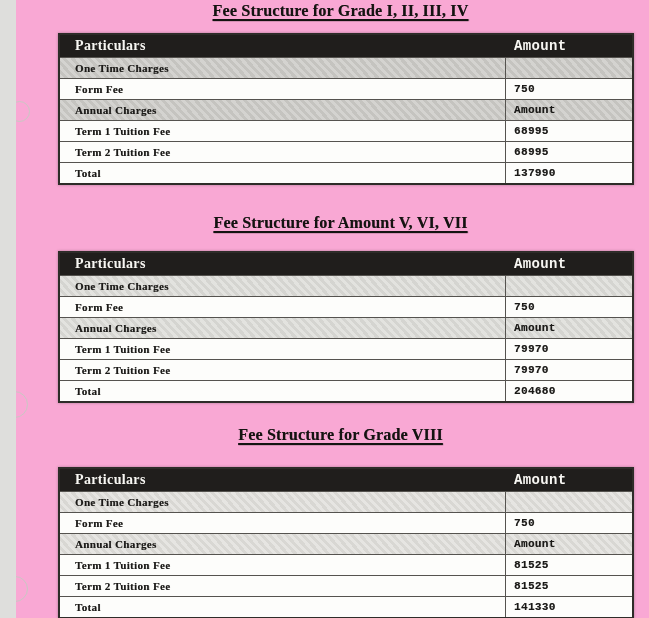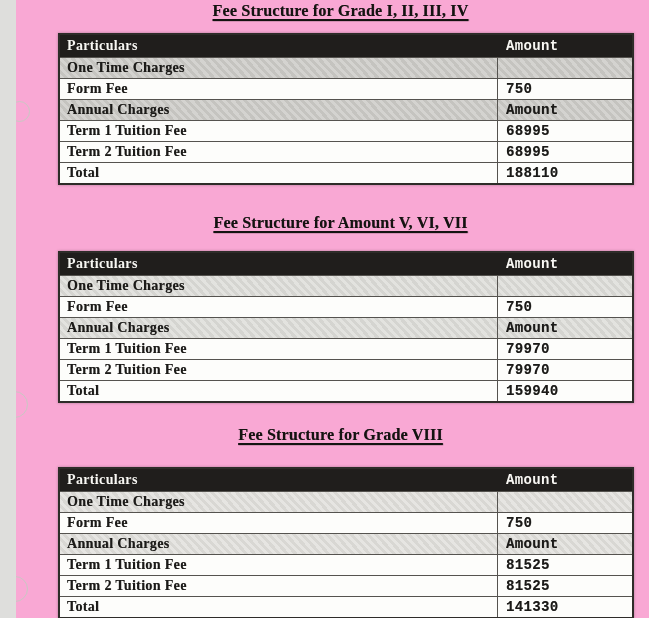--- a/index.html
+++ b/index.html
@@ -15,27 +15,27 @@
     position:absolute; left:0; width:649px; text-align:center;
     font-size:16px; font-weight:bold; letter-spacing:.2px; color:#141311;
     text-decoration:underline; text-decoration-thickness:1.6px; text-underline-offset:3px;
     text-shadow:.3px .3px 0 rgba(25,23,20,.55);
   }
   .doc-table {
     position:absolute; left:42px; width:576px;
     border:2.2px solid #2e2c29; background:#fdfdfb;
     box-shadow:0 0 2.5px rgba(40,38,35,.35);
   }
-  .trow { display:flex; height:21px; border-top:1.5px solid #55534f; background:#fdfdfb; }
+  .trow { display:flex; height:21px; border-top:1.5px solid #55534f; background:#fdfdfb;padding-left:8px; }
   .trow.thead { height:22px; border-top:none; color:#f8f7f3; background:#201e1c; }
   .trow.shaded {
     background-image:repeating-linear-gradient(47deg, rgba(255,255,255,.14) 0 3px, rgba(90,88,84,.07) 3px 6px);
   }
   .cell { display:flex; align-items:center; overflow:hidden;
-    font-weight:bold; font-size:14px; letter-spacing:.35px;
+    font-weight:bold; font-size:11px; letter-spacing:.35px;
     text-shadow:.3px .3px 0 rgba(25,23,20,.5); white-space:nowrap; }
   .thead .cell { font-size:14px; text-shadow:none; }
   .cell.left { width:438px; padding-left:7px; border-right:1.4px solid #55534f; }
   .thead .cell.left { border-right-color:transparent; }
   .cell.right { flex:1; padding-left:8px;font-family:Liberation Mono, monospace; }
   .ring { position:absolute; border:1.5px solid #c9c8c3; border-radius:50%; background:transparent; }
   #ring1 { top:101px; left:-7px;  width:21px; height:21px; }
   #ring2 { top:391px; left:-15px; width:27px; height:27px; }
   #ring3 { top:576px; left:-14px; width:26px; height:26px; }
 </style>
@@ -70,21 +70,21 @@
     <div class="trow">
       <div class="cell left">Term 1 Tuition Fee</div>
       <div class="cell right">68995</div>
     </div>
     <div class="trow">
       <div class="cell left">Term 2 Tuition Fee</div>
       <div class="cell right">68995</div>
     </div>
     <div class="trow">
       <div class="cell left">Total</div>
-      <div class="cell right">188110</div>
+      <div class="cell right">137990</div>
     </div>
   </div>
 
   <h2 class="tbl-title" style="top:214px">Fee Structure for Amount V, VI, VII</h2>
 
   <div class="doc-table" style="top:251px">
     <div class="trow thead" style="background-color: rgb(32, 30, 28);">
       <div class="cell left">Particulars</div>
       <div class="cell right">Amount</div>
     </div>
@@ -103,21 +103,21 @@
     <div class="trow">
       <div class="cell left">Term 1 Tuition Fee</div>
       <div class="cell right">79970</div>
     </div>
     <div class="trow">
       <div class="cell left">Term 2 Tuition Fee</div>
       <div class="cell right">79970</div>
     </div>
     <div class="trow">
       <div class="cell left">Total</div>
-      <div class="cell right">159940</div>
+      <div class="cell right">204680</div>
     </div>
   </div>
 
   <h2 class="tbl-title" style="top:426px">Fee Structure for Grade VIII</h2>
 
   <div class="doc-table" style="top:467px">
     <div class="trow thead" style="background-color: rgb(32, 30, 28);">
       <div class="cell left">Particulars</div>
       <div class="cell right">Amount</div>
     </div>

